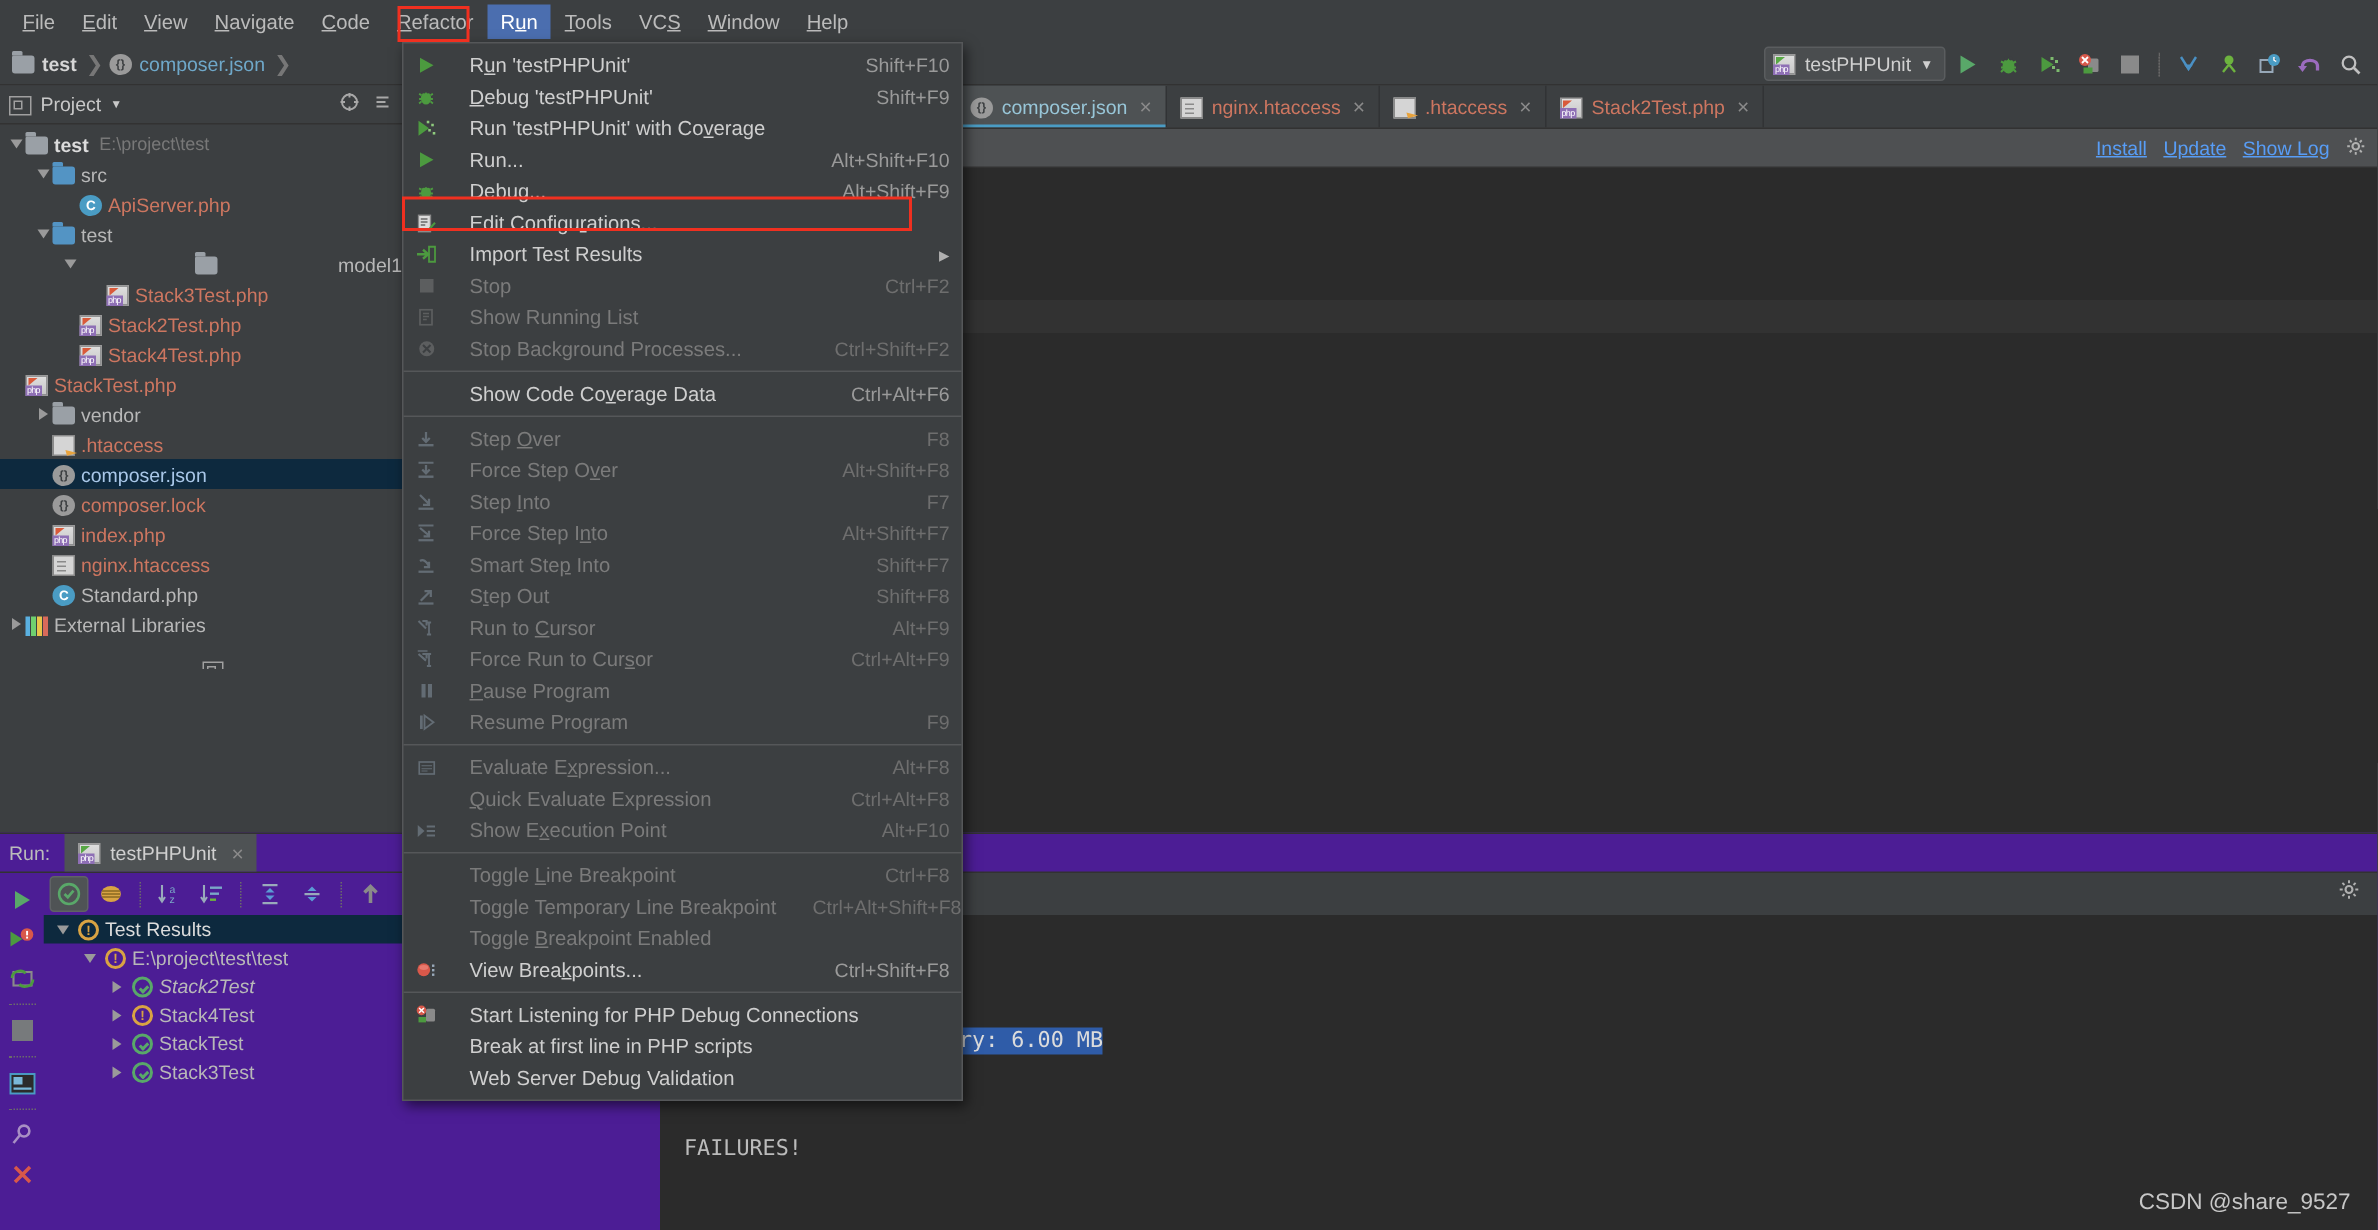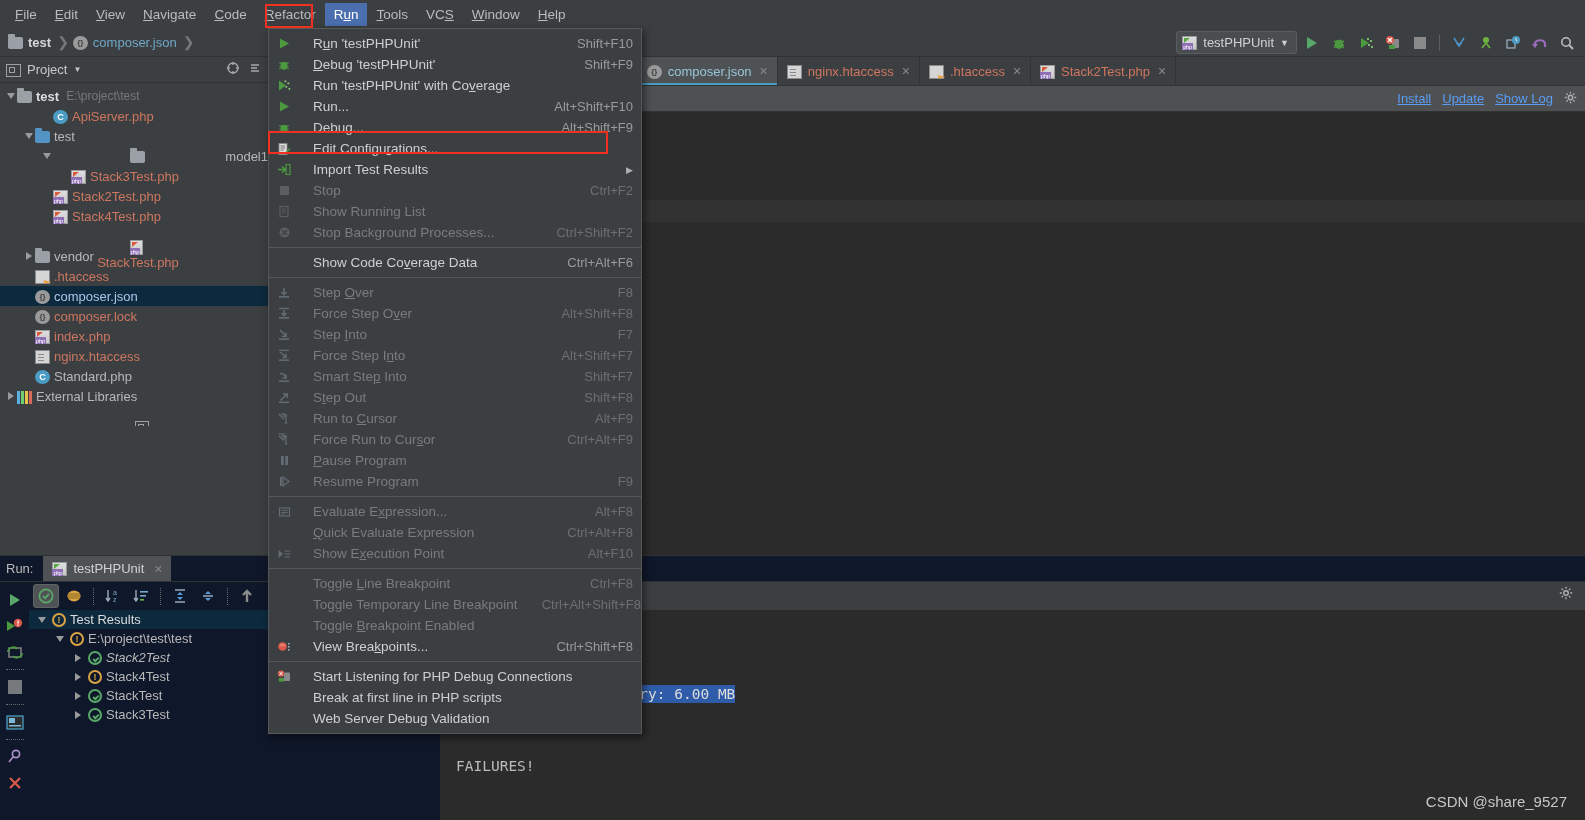--- a/index.html
+++ b/index.html
@@ -158,21 +158,21 @@
     overflow: hidden;
   }
   .code-line { height: 22px; line-height: 22px; padding-left: 14px; white-space: pre; }
   .code-line.hl { background: #323232; }
   .c-str { color: #6a8759; }
   .c-punct { color: #cc7832; }
 
   
   .run-panel {
     position: absolute; top: 555px; left: 0; width: 1585px; height: 265px;
-    background: #0f172a; border-top: 1px solid #323232;
+    background: #4c1d95; border-top: 1px solid #323232;
   }
   .run-tabbar {
     height: 26px; display: flex; align-items: center; padding-left: 6px;
     border-bottom: 1px solid #323232;
   }
   .run-label { color: #bbbbbb; font-size: 13px; margin-right: 10px; }
   .run-tab {
     display: flex; align-items: center; gap: 6px; background: #4e5254;
     padding: 3px 9px; font-size: 13px; color: #d0d0d0; height: 25px;
   }
@@ -382,20 +382,27 @@
     </div>
     <div class="tree" id="project-tree">
         <div class="tree-row" style="padding-left: 4px;">
           <span class="tw">
             <span class="tri tri-down"></span>
           </span>
           <span class="ico ico-folder"></span>
           <span class="tlabel c-bold">test</span>
           <span class="tsub">E:\project\test</span>
         </div>
+        <div class="tree-row" style="padding-left: 22px;">
+          <span class="tw">
+            <span class="tri tri-down"></span>
+          </span>
+          <span class="ico ico-folder blue"></span>
+          <span class="tlabel c-plain">src</span>
+        </div>
         <div class="tree-row" style="padding-left: 40px;">
           <span class="tw"></span>
           <span class="ico ico-class">C</span>
           <span class="tlabel c-php">ApiServer.php</span>
         </div>
         <div class="tree-row" style="padding-left: 22px;">
           <span class="tw">
             <span class="tri tri-down"></span>
           </span>
           <span class="ico ico-folder blue"></span>
@@ -416,21 +423,21 @@
         <div class="tree-row" style="padding-left: 40px;">
           <span class="tw"></span>
           <span class="ico ico-php"></span>
           <span class="tlabel c-php">Stack2Test.php</span>
         </div>
         <div class="tree-row" style="padding-left: 40px;">
           <span class="tw"></span>
           <span class="ico ico-php"></span>
           <span class="tlabel c-php">Stack4Test.php</span>
         </div>
-        <div class="tree-row" style=" flex-direction: column;">
+        <div class="tree-row" style="">
           <span class="tw"></span>
           <span class="ico ico-php"></span>
           <span class="tlabel c-php">StackTest.php</span>
         </div>
         <div class="tree-row" style="padding-left: 22px;">
           <span class="tw">
             <span class="tri tri-right"></span>
           </span>
           <span class="ico ico-folder"></span>
           <span class="tlabel c-plain">vendor</span>

